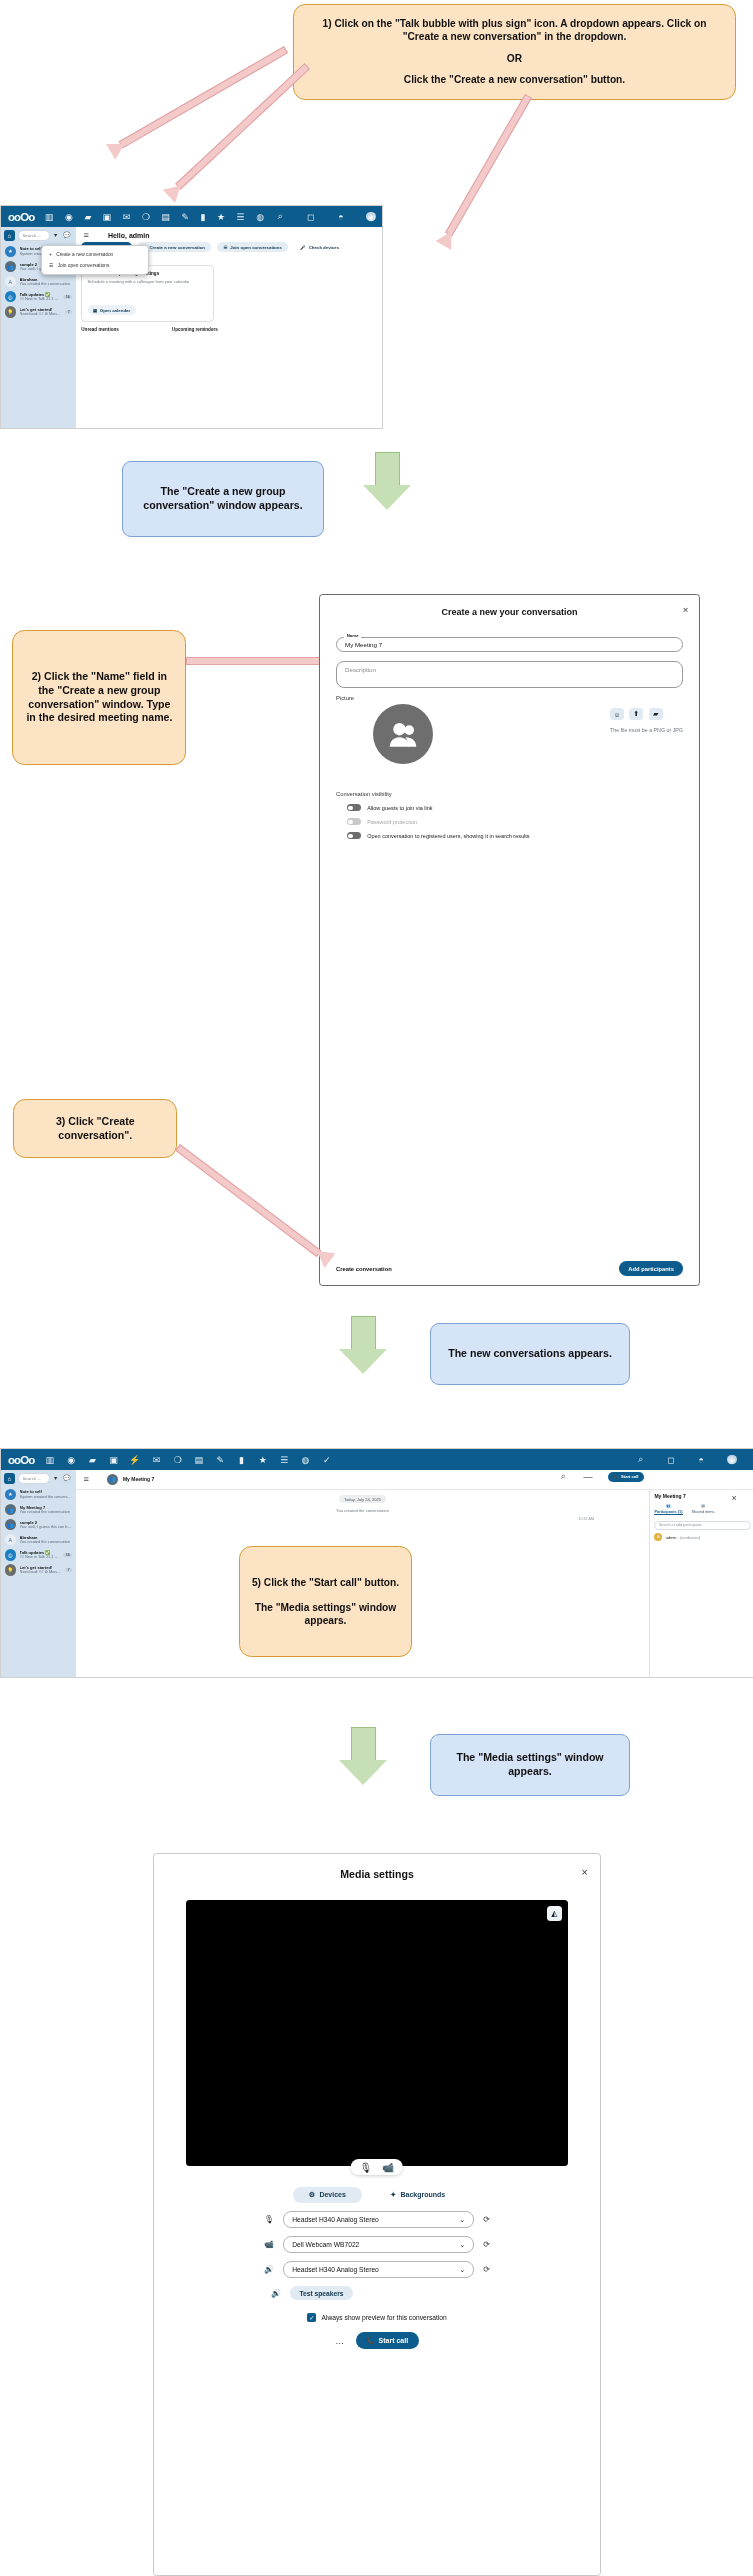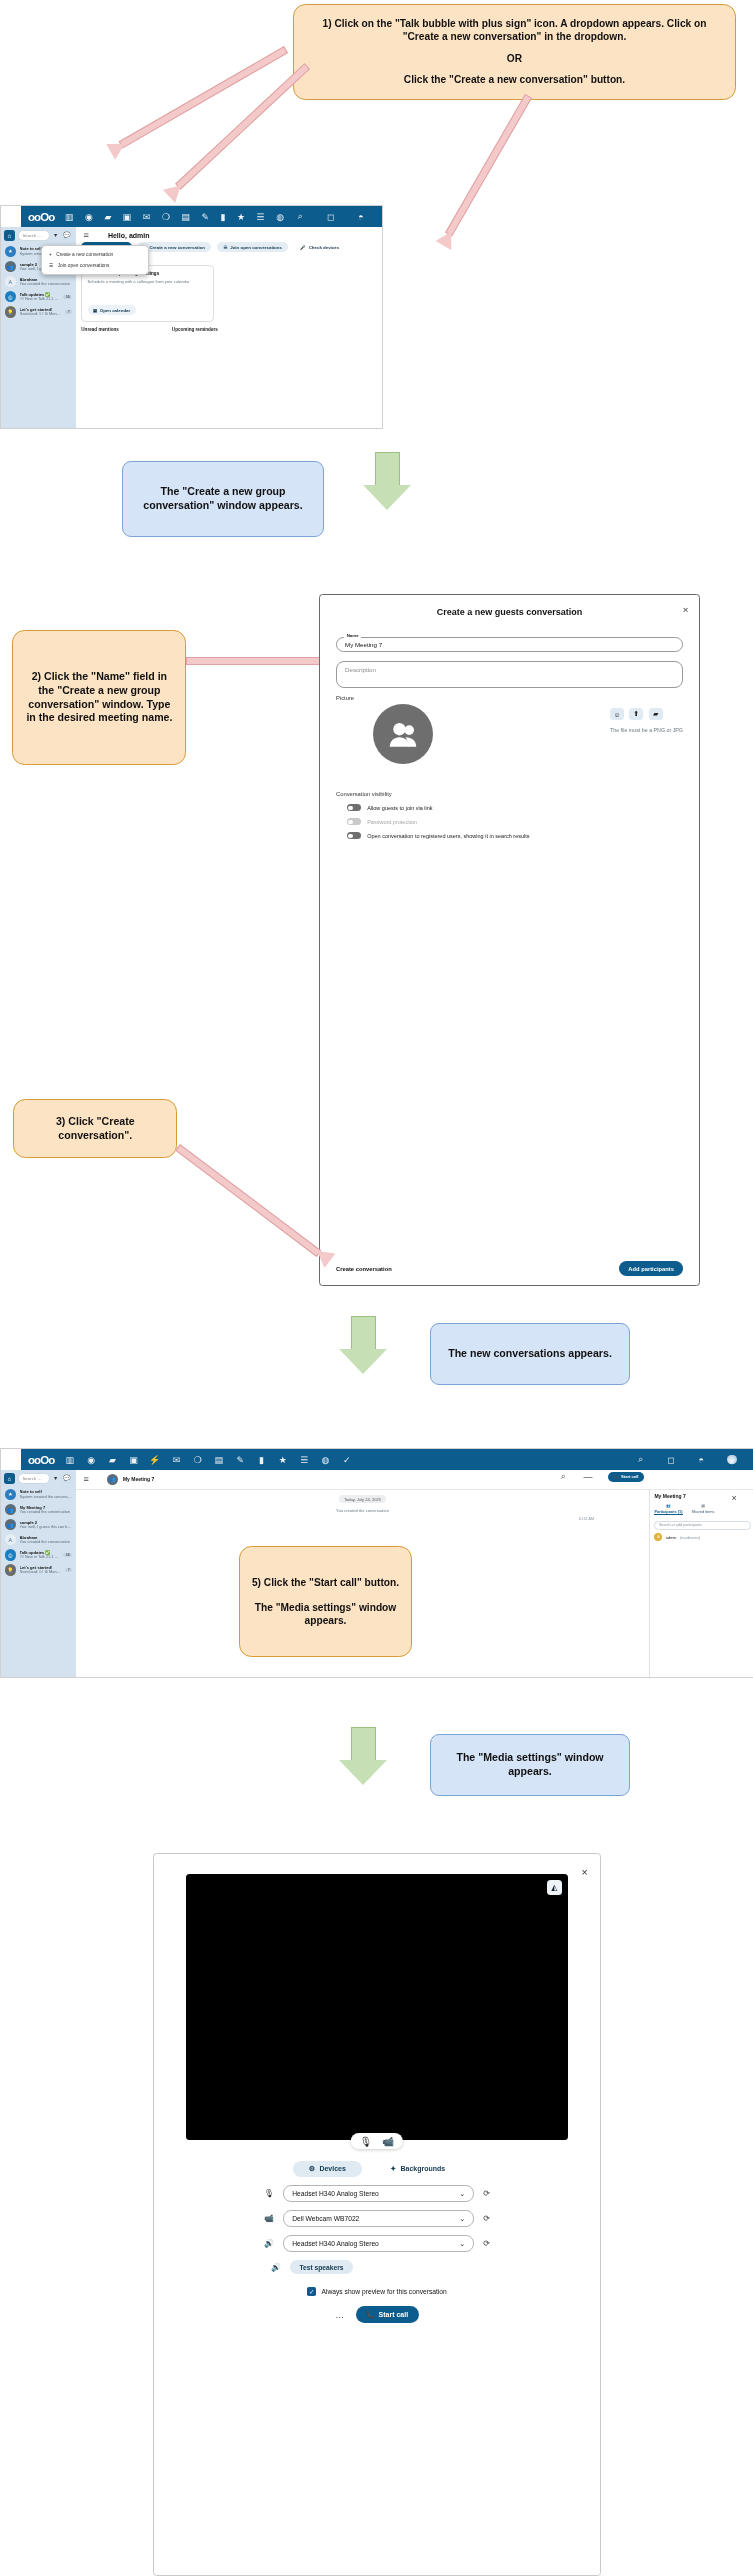--- a/index.html
+++ b/index.html
@@ -17,21 +17,21 @@
   .redarrow .shaft{position:absolute;left:0;top:0;height:8px;background:#f3c9c9;border:0.9px solid #e0a2a2;box-sizing:border-box;}
   .redarrow .head{position:absolute;top:-6.2px;width:0;height:0;border-top:9.8px solid transparent;border-bottom:9.8px solid transparent;border-right:16px solid #f3c9c9;}
 
   
   .greenarrow{position:absolute;}
   .greenarrow .stem{position:absolute;left:11.5px;top:0;width:25px;height:34px;background:#c6dfb4;border:0.9px solid #9cc080;box-sizing:border-box;border-bottom:none;}
   .greenarrow .tip{position:absolute;left:0;top:33px;width:0;height:0;border-left:24px solid transparent;border-right:24px solid transparent;border-top:25px solid #c6dfb4;}
 
   
   .nc{position:absolute;background:#fff;border:0.9px solid #d0d0d0;overflow:hidden;}
-  .nc-top{height:21px;background:#0d5c8e;display:flex;align-items:center;padding:0 7px;box-sizing:border-box;margin-left:20px;}
+  .nc-top{height:21px;background:#0d5c8e;display:flex;align-items:center;padding:0 7px;box-sizing:border-box;}
   .nc-logo{color:#fff;font-size:11.5px;letter-spacing:-0.9px;font-weight:bold;margin-right:10.6px;}
   .nc-ico{color:#fff;opacity:.92;font-size:9px;margin-right:11.5px;display:flex;align-items:center;justify-content:center;width:9.8px;height:9.8px;}
   .nc-right{margin-left:auto;display:flex;align-items:center;gap:9px;}
   .nc-body{display:flex;height:calc(100% - 21px);}
   .nc-side{width:75px;background:#d3e2ee;box-sizing:border-box;padding:2.7px 2.7px 0 2.7px;flex:none;}
   .nc-main{flex:1;background:#fff;position:relative;}
 
   .searchrow{display:flex;align-items:center;gap:2.7px;margin-bottom:2.7px;}
   .homebtn{width:11.5px;height:11.5px;background:#0d5c8e;border-radius:2.7px;color:#fff;font-size:6.2px;display:flex;align-items:center;justify-content:center;flex:none;}
   .searchbox{flex:1;height:10.6px;background:#fff;border:0.9px solid #cfd8df;border-radius:5.3px;font-size:4.4px;color:#888;display:flex;align-items:center;padding-left:3.5px;box-sizing:border-box;}
@@ -272,21 +272,21 @@
 
 <div class="callout orange" style="left:12.4px;top:630px;width:174px;height:135px;font-size:10.6px;">
   <p>2) Click the "Name" field in the "Create a new group conversation" window.  Type in the desired meeting name.</p>
 </div>
 <div class="redarrow" style="left:186px;top:657px;width:0;height:0;">
   <div class="shaft" style="width:142px;"></div>
     <div class="head" style="left:138px;"></div>
 </div>
 
 <div class="modal" style="left:319px;top:594px;width:381px;height:692px;">
-  <div class="modal-title">Create a new guests conversation</div>
+  <div class="modal-title">Create a new your conversation</div>
   <div class="modal-x">×</div>
 
   <div class="fld" style="margin-top:19.5px;">
     <div class="fld-lab">Name</div>
     <div class="fld-in">My Meeting 7</div>
   </div>
 
   <div class="fld" style="margin-top:9px;">
     <div class="ta">Description</div>
   </div>
@@ -484,20 +484,21 @@
 
 <div class="callout blue" style="left:430px;top:1734px;width:200px;height:62px;font-size:10.6px;">
   <p>The "Media settings" window appears.</p>
 </div>
 <div class="greenarrow" style="left:339px;top:1727px;width:48px;height:59px;">
   <div class="stem"></div>
     <div class="tip"></div>
 </div>
 
 <div class="ms" style="left:153px;top:1853px;width:448px;height:723px;">
+  <div class="ms-title">Media settings</div>
   <div class="ms-x">×</div>
 
   <div class="video" style="margin:19.5px 32px 0 32px;height:266px;">
     <div class="vid-badge">◭</div>
     <div class="vid-ctrls">
       <span style="font-size:9.8px;">🎙</span>
       <span style="font-size:9.8px;">📹</span>
     </div>
   </div>
 

